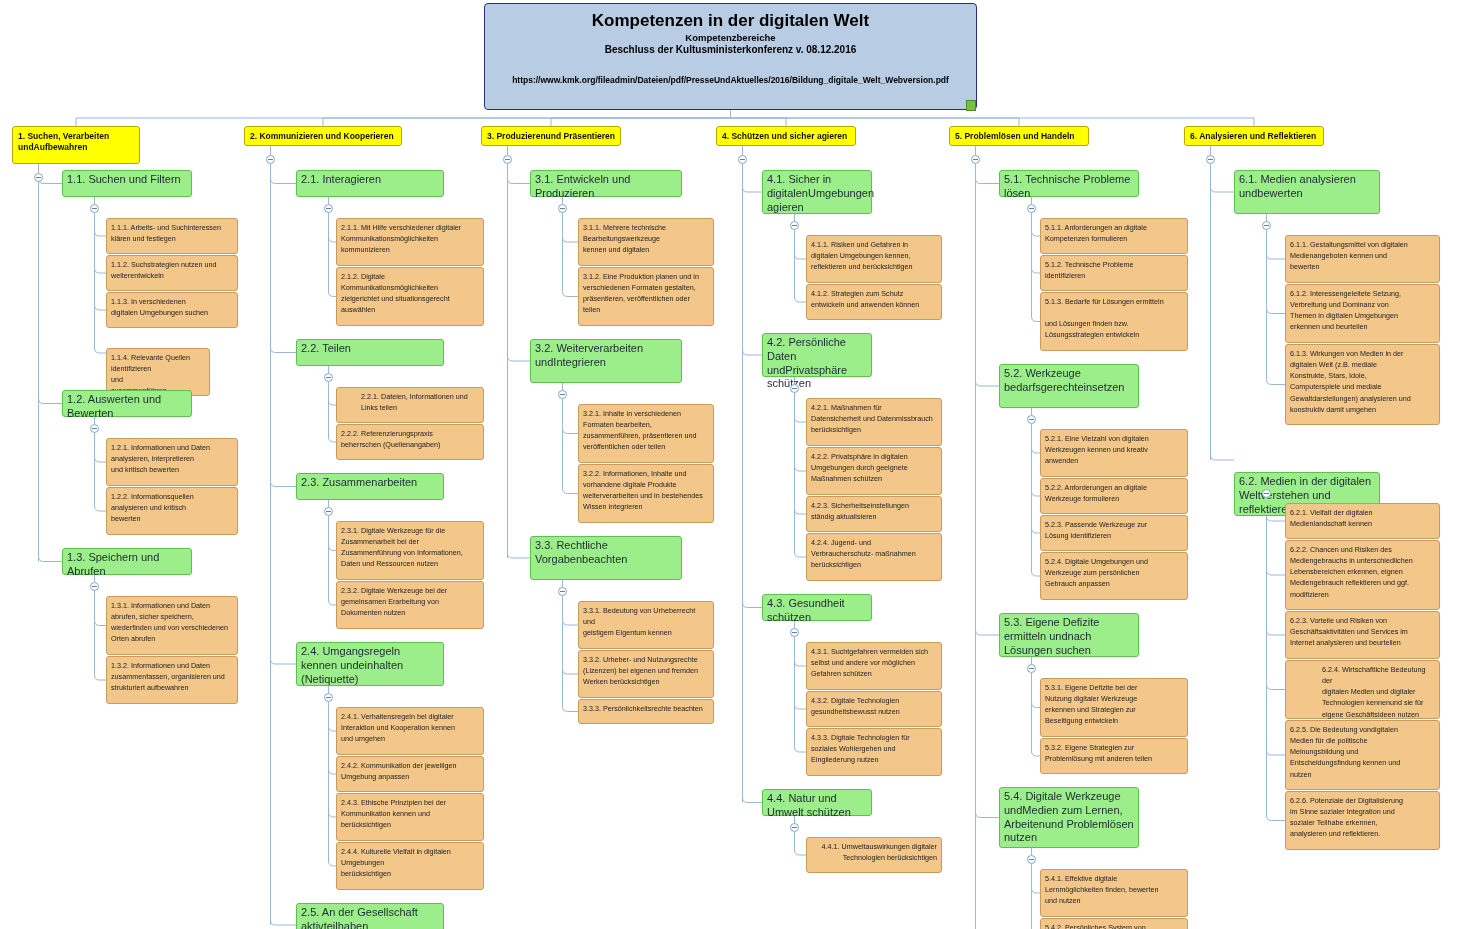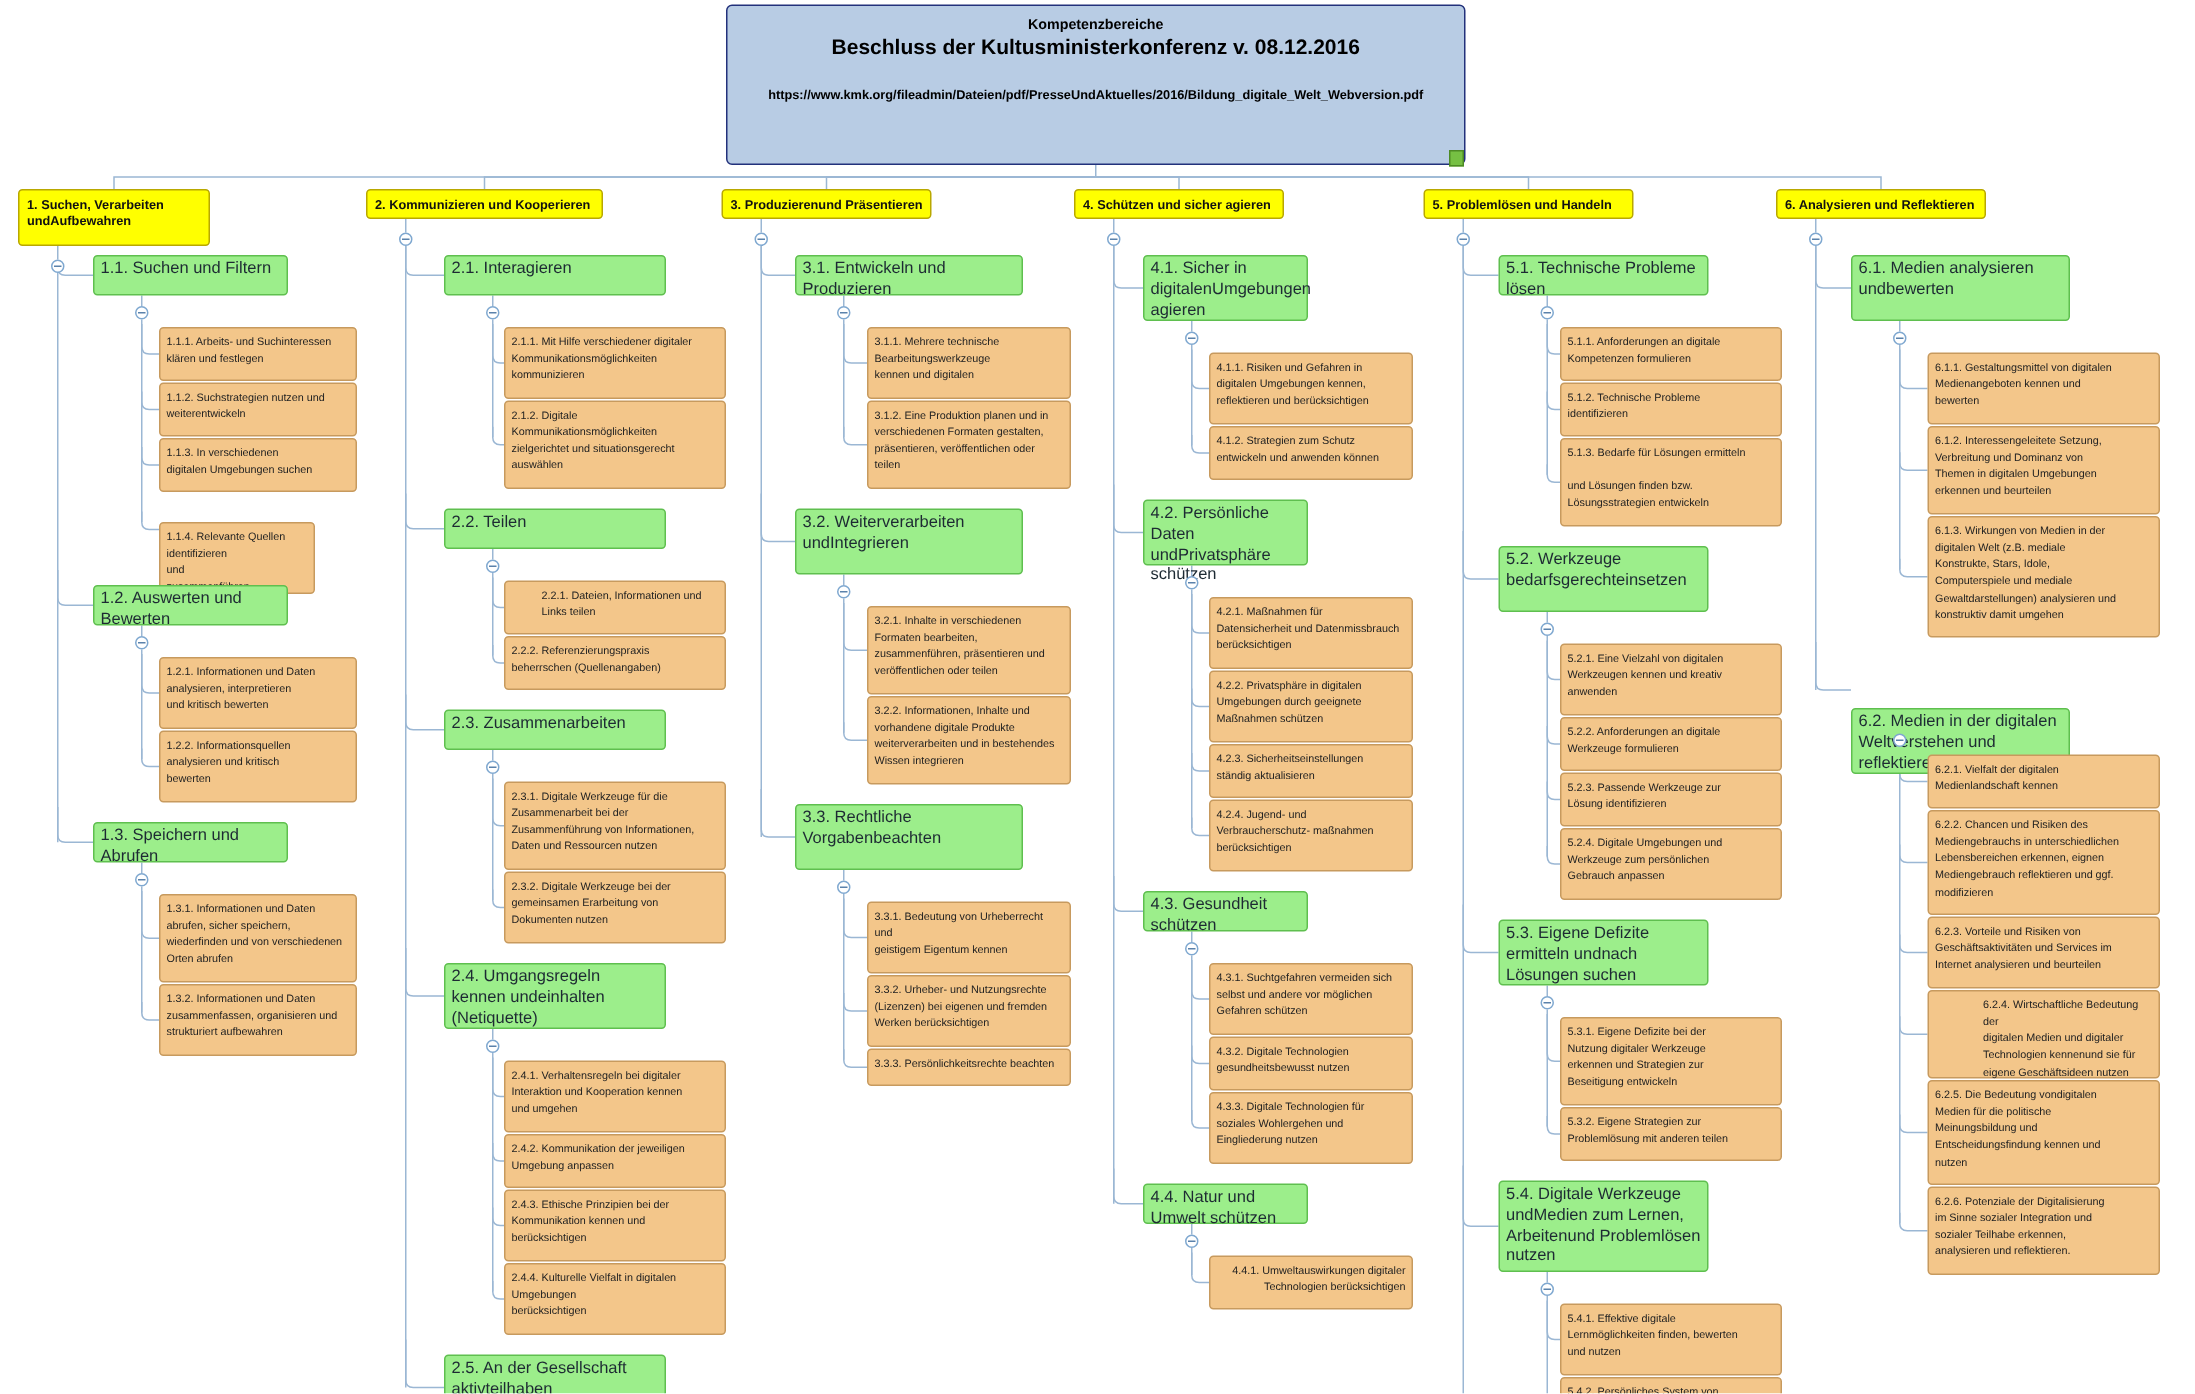--- a/index.html
+++ b/index.html
@@ -40,21 +40,21 @@
     color:#000;
     letter-spacing:0px;
   }
   .root .r-sub{
     font-size:9.5px;
     font-weight:bold;
     color:#000;
     margin-top:1px;
   }
   .root .r-sub2{
-    font-size:14px;
+    font-size:10px;
     font-weight:bold;
     color:#000;
   }
   .root .r-url{
     font-size:8.5px;
     font-weight:bold;
     color:#000;
     margin-top:18px;
     white-space:nowrap;
   }
@@ -257,20 +257,21 @@
       <path d="M 1266.5 563 L 1266.5 570 Q 1266.5 575 1271.5 575 L 1285 575" fill="none" stroke="#9BB7D4" stroke-width="1"></path>
       <path d="M 1266.5 623 L 1266.5 630 Q 1266.5 635 1271.5 635 L 1285 635" fill="none" stroke="#9BB7D4" stroke-width="1"></path>
       <path d="M 1266.5 677.5 L 1266.5 684.5 Q 1266.5 689.5 1271.5 689.5 L 1285 689.5" fill="none" stroke="#9BB7D4" stroke-width="1"></path>
       <path d="M 1266.5 743 L 1266.5 750 Q 1266.5 755 1271.5 755 L 1285 755" fill="none" stroke="#9BB7D4" stroke-width="1"></path>
       <path d="M 1266.5 808.5 L 1266.5 815.5 Q 1266.5 820.5 1271.5 820.5 L 1285 820.5" fill="none" stroke="#9BB7D4" stroke-width="1"></path>
       <path d="M 1266.5 498 L 1266.5 815.5" fill="none" stroke="#9BB7D4" stroke-width="1"></path>
       <path d="M 1210.5 164 L 1210.5 460" fill="none" stroke="#9BB7D4" stroke-width="1"></path>
     </svg>
 
   <div class="node root" style="left:484px; top:3px; width:493px; height:107px;">
+    <div class="r-title">Kompetenzen in der digitalen Welt</div>
     <div class="r-sub">Kompetenzbereiche</div>
     <div class="r-sub2">Beschluss der Kultusministerkonferenz v. 08.12.2016</div>
     <div class="r-url">https://www.kmk.org/fileadmin/Dateien/pdf/PresseUndAktuelles/2016/Bildung_digitale_Welt_Webversion.pdf</div>
   </div>
   <div class="greenmark" style="left:966px; top:100px;"></div>
 
   <div id="nodes">
       <div class="node lvl1" style="left: 12px; top: 126px; width: 128px; height: 38px;"><span class="ln">1. Suchen, Verarbeiten und</span><span class="ln">Aufbewahren</span></div>
       <div class="handle" style="left: 34px; top: 173px;"></div>
       <div class="node lvl2" style="left: 62px; top: 170px; width: 130px; height: 27px;"><span class="ln">1.1. Suchen und Filtern</span></div>

